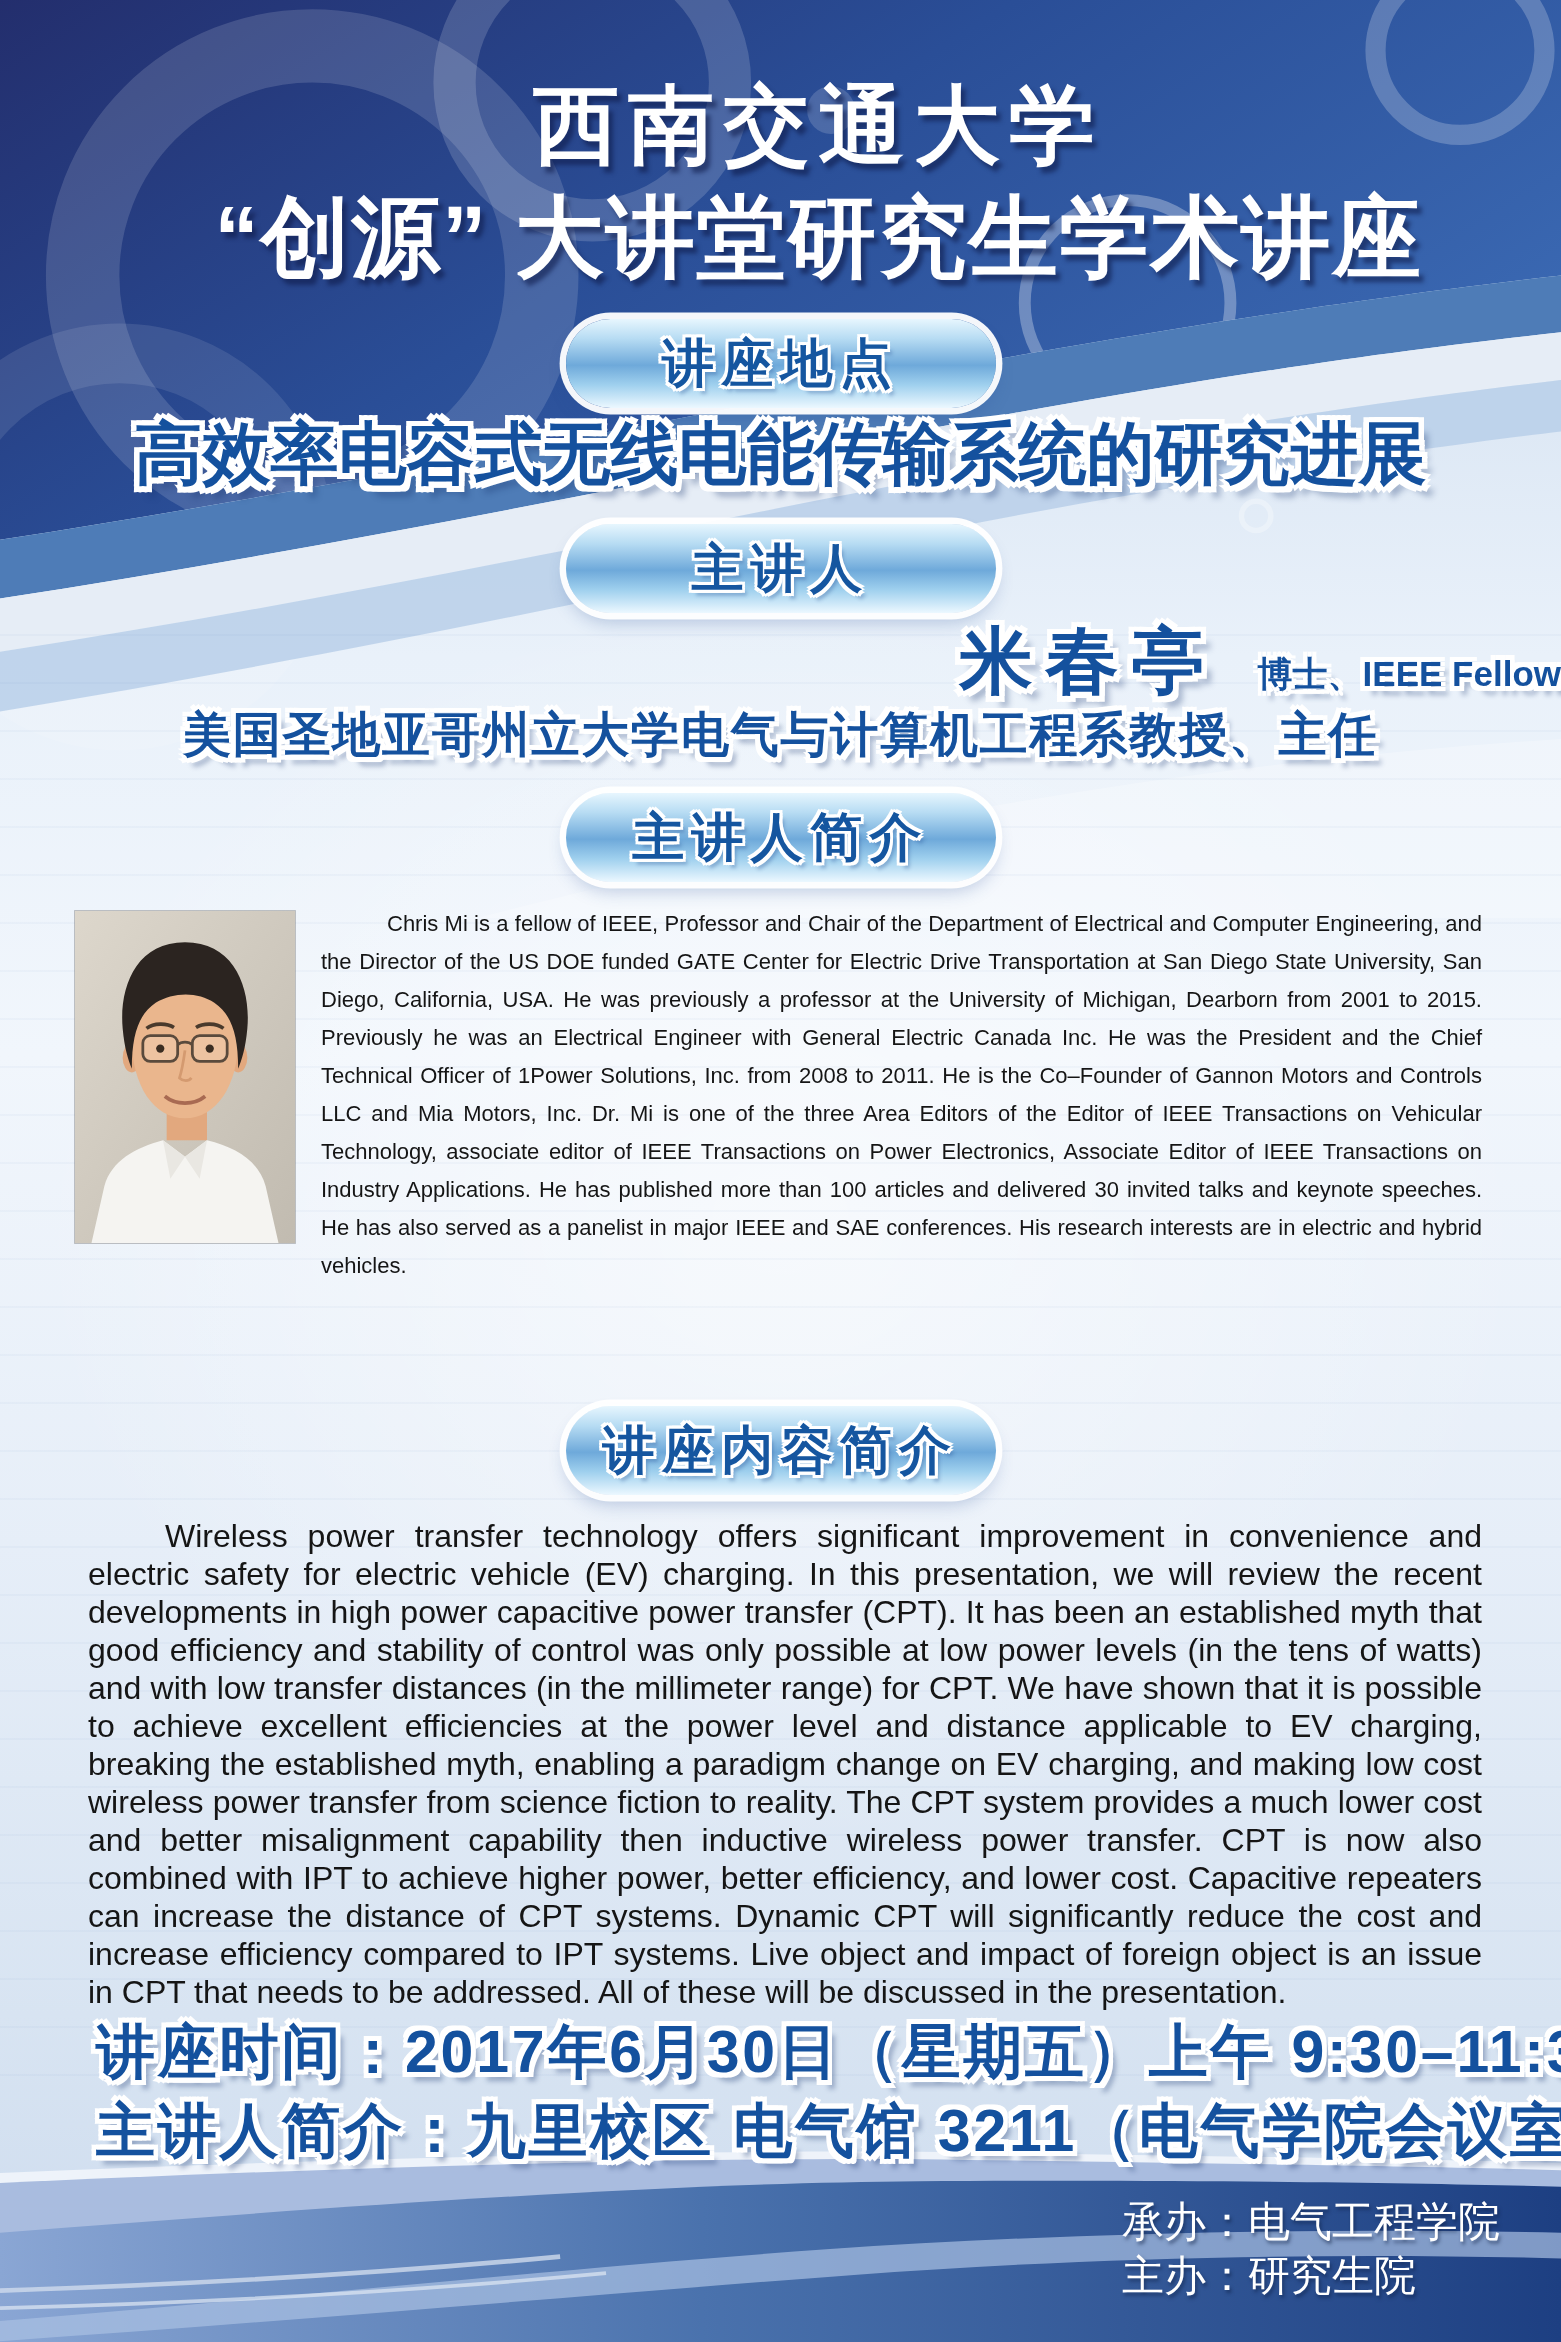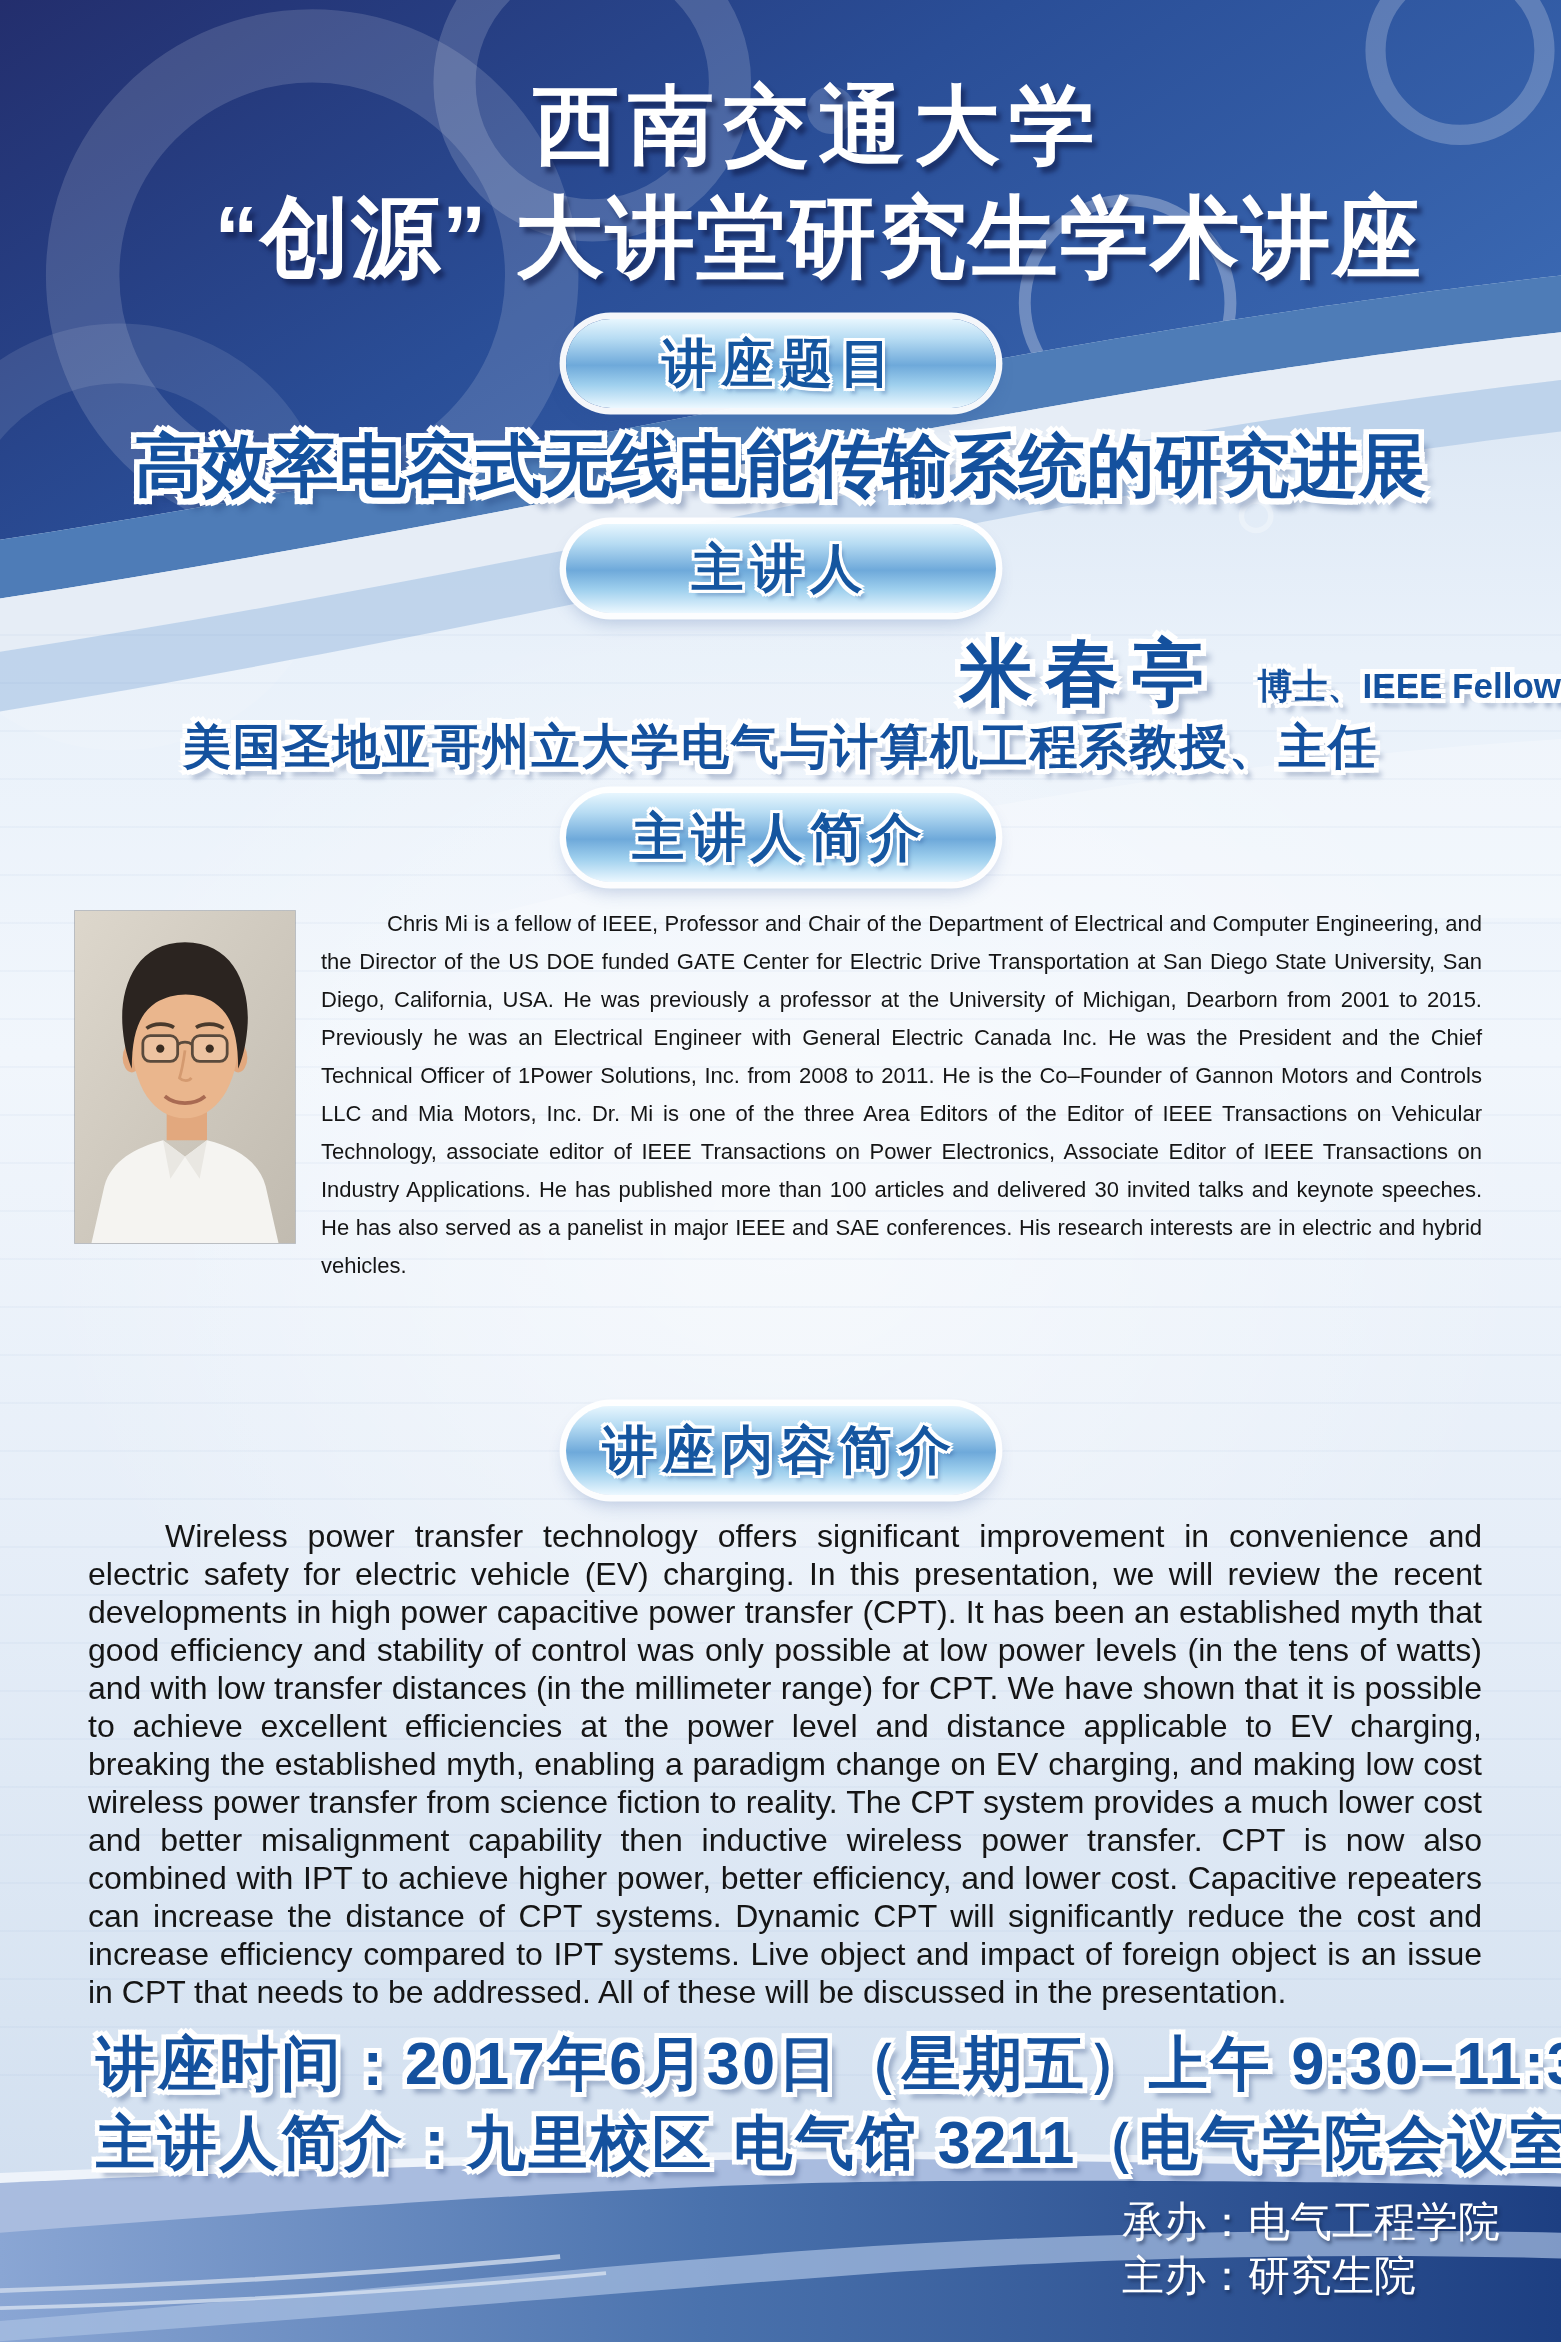--- a/index.html
+++ b/index.html
@@ -22,21 +22,21 @@
 
   .badge{position:absolute;left:50%;transform:translateX(-50%);width:430px;height:89px;border-radius:55px;
     display:flex;align-items:center;justify-content:center;
     background:linear-gradient(180deg,#e7f6fe 0%,#b7dcf3 22%,#6ea9da 52%,#9fd0ee 74%,#ecf8ff 100%);
     box-shadow:0 0 0 6.4px rgba(255,255,255,.95), 0 9.2px 16.5px rgba(40,80,150,.28);}
   .badge1{top:319px}.badge2{top:524px}.badge3{top:793px}.badge4{top:1406px}
   .badge-text{font-size:52px;font-weight:bold;color:#1556a0;letter-spacing:7.3px;white-space:nowrap;
     text-shadow:-2.8px -2.8px 0 #fff,0 -2.8px 0 #fff,2.8px -2.8px 0 #fff,-2.8px 0 0 #fff,2.8px 0 0 #fff,
       -2.8px 2.8px 0 #fff,0 2.8px 0 #fff,2.8px 2.8px 0 #fff,4.6px 5.5px 3.7px rgba(30,70,140,.30);}
 
-  .blue-ol{color:#14519e;font-weight:bold;margin-top:12px;}
+  .blue-ol{color:#14519e;font-weight:bold;}
   .ol6{text-shadow:-5.5px -5.5px 0 #fff,0 -5.5px 0 #fff,5.5px -5.5px 0 #fff,-5.5px 0 0 #fff,5.5px 0 0 #fff,
       -5.5px 5.5px 0 #fff,0 5.5px 0 #fff,5.5px 5.5px 0 #fff,9.2px 11px 6.4px rgba(22,52,110,.35);}
   .ol5{text-shadow:-4.6px -4.6px 0 #fff,0 -4.6px 0 #fff,4.6px -4.6px 0 #fff,-4.6px 0 0 #fff,4.6px 0 0 #fff,
       -4.6px 4.6px 0 #fff,0 4.6px 0 #fff,4.6px 4.6px 0 #fff,7.3px 9.2px 5.5px rgba(22,52,110,.35);}
 
   .lec-title{position:absolute;top:409px;width:100%;text-align:center;font-size:68px;white-space:nowrap;}
   .speaker-line{position:absolute;top:613px;width:100%;display:flex;justify-content:flex-end;align-items:baseline;gap:40px;}
   .speaker-name{font-size:73px;letter-spacing:13px;}
   .speaker-creds{font-size:35px;}
   .affiliation{position:absolute;top:703px;width:100%;text-align:center;font-size:48px;letter-spacing:1.8px;white-space:nowrap;}
@@ -103,21 +103,21 @@
     <path d="M0,203 C210,196 420,184 610,166" stroke="#cfdbec" stroke-width="5" fill="none" opacity="0.8"></path>
     <path d="M0,222 C230,216 460,203 660,184" stroke="#dfe8f4" stroke-width="4" fill="none" opacity="0.7"></path>
   </svg>
 
   <div class="watermark"></div>
 
   <div class="white-title title1">西南交通大学</div>
   <div class="white-title title2">“创源” 大讲堂研究生学术讲座</div>
 
   <div class="badge badge1">
-    <span class="badge-text">讲座题目</span>
+    <span class="badge-text">讲座地点</span>
   </div>
   <div class="lec-title blue-ol ol6">高效率电容式无线电能传输系统的研究进展</div>
 
   <div class="badge badge2">
     <span class="badge-text">主讲人</span>
   </div>
   <div class="speaker-line">
     <span class="speaker-name blue-ol ol6">米春亭</span>
     <span class="speaker-creds blue-ol ol5">博士、IEEE Fellow</span>
   </div>

